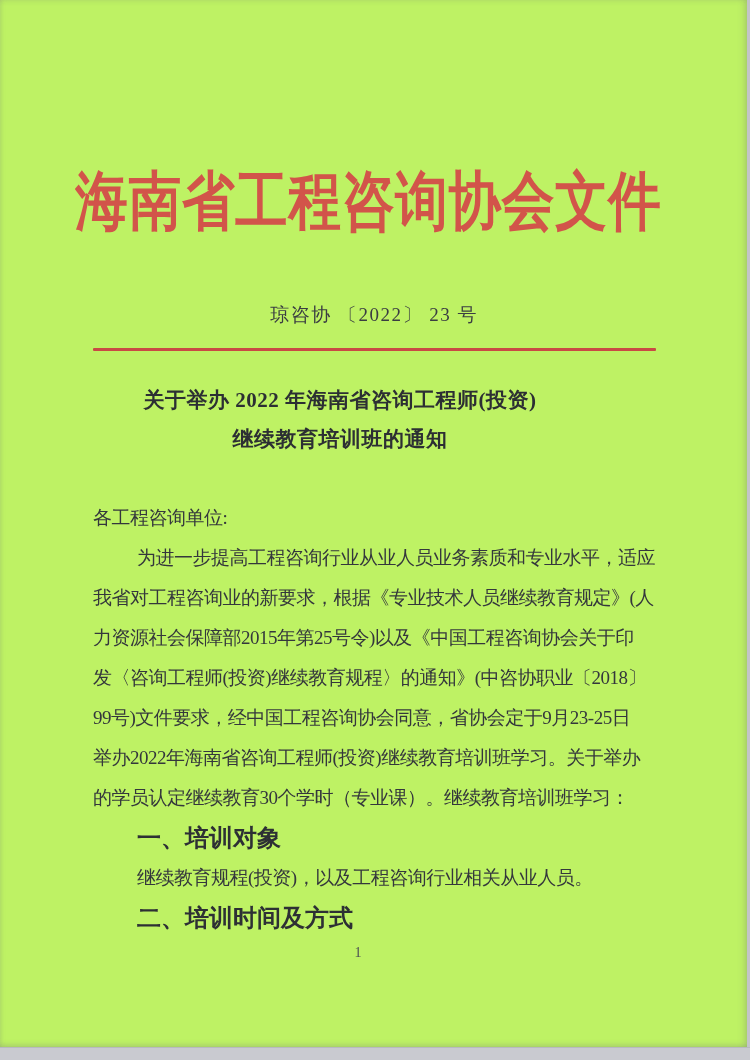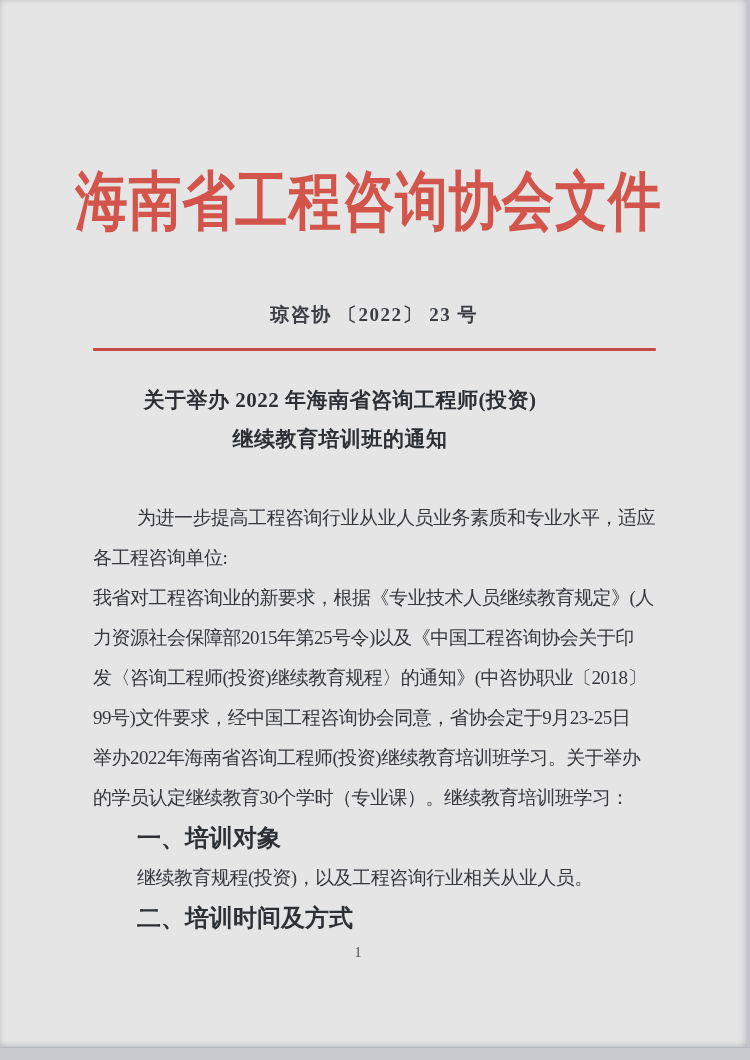--- a/index.html
+++ b/index.html
@@ -6,21 +6,21 @@
     margin: 0; padding: 0;
     width: 750px; height: 1060px;
     overflow: hidden;
     background: #cdced4;
     font-family: "Liberation Serif", "DejaVu Serif", serif;
   }
   .scan-root { position: relative; width: 750px; height: 1060px; }
   .page {
     position: absolute; top: 0; left: 0;
     width: 747px; height: 1047px;
-    background: #e5e5e5;
+    background: #bef264;
     box-shadow:
       inset -5px 0 7px -3px rgba(110,112,130,0.28),
       inset 3px 0 5px -2px rgba(110,112,130,0.14),
       inset 0 -4px 6px -3px rgba(110,112,130,0.30),
       inset 0 4px 6px -4px rgba(110,112,130,0.10);
   }
   .bottom-strip {
     position: absolute; left: 0; top: 1047px;
     width: 750px; height: 13px;
     background: #c9cad0;
@@ -45,21 +45,20 @@
     transform-origin: 50% 50%;
     letter-spacing: 1px;
   }
   .doc-number {
     position: absolute; top: 302px; left: 93px;
     width: 562px;
     text-align: center;
     font-size: 19px;
     letter-spacing: 1.5px;
     color: #3a3d42;
-    font-weight: bold;
   }
   .red-rule {
     position: absolute; top: 348px; left: 93px;
     width: 563px; height: 3px;
     background: #c94a44;
     border-radius: 1px;
   }
   .doc-title {
     position: absolute; top: 381px; left: 93px;
     width: 494px;
@@ -110,22 +109,22 @@
     <div class="doc-number">琼咨协 〔2022〕 23 号</div>
 
     <div class="red-rule" style="background: rgb(201, 74, 68);"></div>
 
     <div class="doc-title">
       <div>关于举办 2022 年海南省咨询工程师(投资)</div>
       <div>继续教育培训班的通知</div>
     </div>
 
     <div class="doc-body">
+        <div class="line plain">各工程咨询单位:</div>
         <div class="line indent">为进一步提高工程咨询行业从业人员业务素质和专业水平，适应</div>
-        <div class="line plain">各工程咨询单位:</div>
         <div class="line plain">我省对工程咨询业的新要求，根据《专业技术人员继续教育规定》(人</div>
         <div class="line plain">力资源社会保障部2015年第25号令)以及《中国工程咨询协会关于印</div>
         <div class="line plain">发〈咨询工程师(投资)继续教育规程〉的通知》(中咨协职业〔2018〕</div>
         <div class="line plain">99号)文件要求，经中国工程咨询协会同意，省协会定于9月23-25日</div>
         <div class="line plain">举办2022年海南省咨询工程师(投资)继续教育培训班学习。关于举办</div>
         <div class="line plain">的学员认定继续教育30个学时（专业课）。继续教育培训班学习：</div>
         <div class="line heading">一、培训对象</div>
         <div class="line indent">继续教育规程(投资)，以及工程咨询行业相关从业人员。</div>
         <div class="line heading">二、培训时间及方式</div>
       </div>

